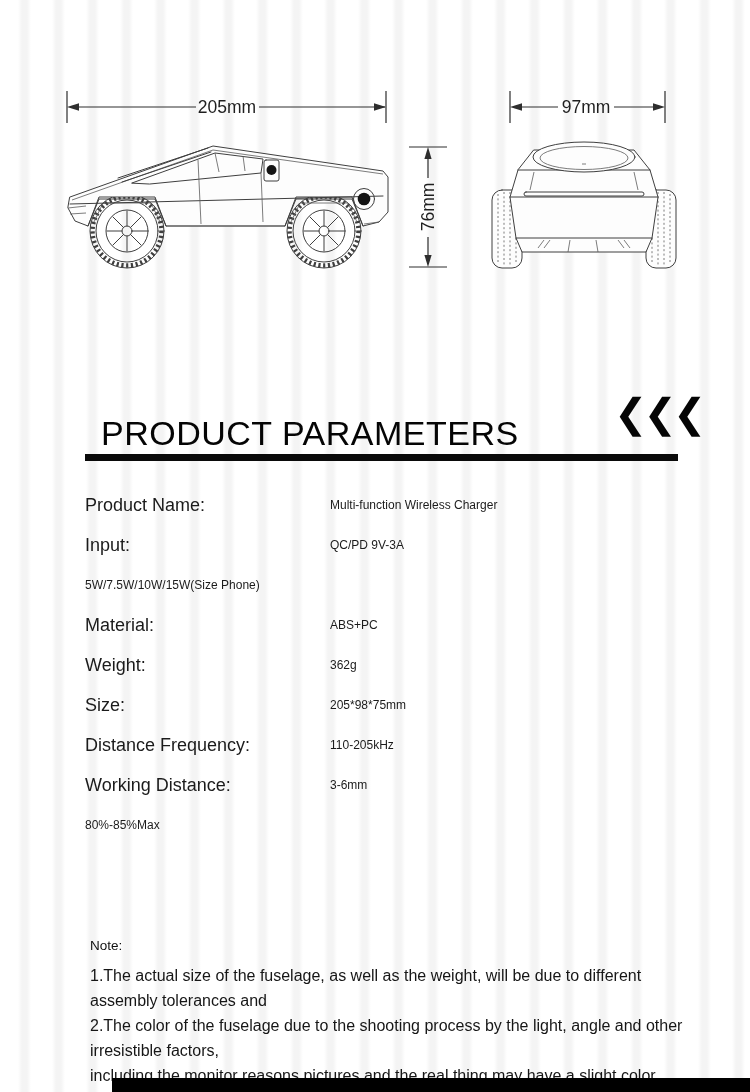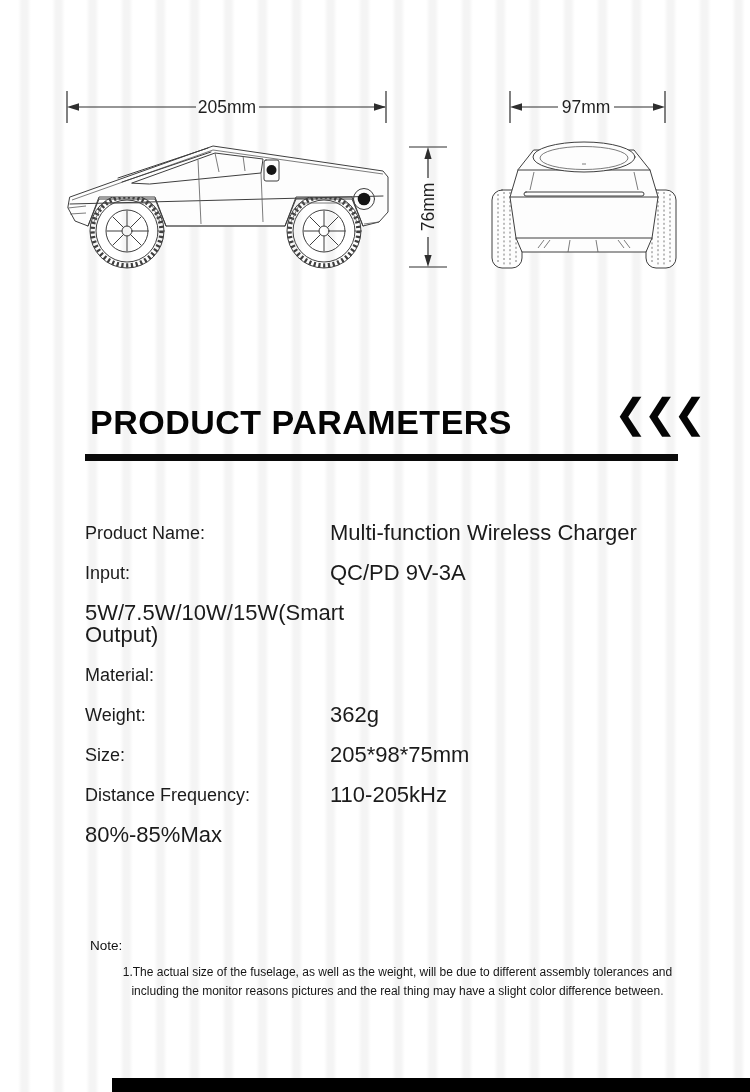--- a/index.html
+++ b/index.html
@@ -21,43 +21,43 @@
   .diagram-svg .ln{stroke:#3f3f3f;stroke-width:1;fill:none;stroke-linejoin:round;stroke-linecap:round;}
   .diagram-svg .dim{stroke:#2e2e2e;stroke-width:1.2;fill:none;}
   .diagram-svg .arrow{fill:#2e2e2e;stroke:none;}
   .diagram-svg .dim-text{fill:#1f1f1f;font-size:17.5px;font-family:"Liberation Sans",sans-serif;}
   .diagram-svg .dark{fill:#141414;stroke:none;}
   .diagram-svg .tread{stroke:#3f3f3f;stroke-width:4.5;fill:none;stroke-dasharray:2.2 2.6;}
   .diagram-svg .thin{stroke:#5a5a5a;stroke-width:0.8;fill:none;}
   .diagram-svg .paper{fill:#fdfdfd;}
   
   .section-title{
-    position:absolute;left:85px;top:398px;margin:5px;
-    font-size:34px;font-weight:bold;letter-spacing:0.5px;color:#050505;
+    position:absolute;left:85px;top:398px;margin:16px;
+    font-size:34px;font-weight:normal;letter-spacing:0.5px;color:#050505;
   }
   .chevrons{
     position:absolute;left:614px;top:390px;
     font-size:40px;font-weight:bold;color:#050505;
     letter-spacing:-4px;
     font-family:"DejaVu Sans",sans-serif;
   }
   .title-underline{
     position:absolute;left:85px;top:454px;width:593px;height:7px;background:#0a0a0a;
   }
   
-  .spec-table{position:absolute;left:85px;top:522px;width:590px;}
+  .spec-table{position:absolute;left:85px;top:494px;width:590px;}
   .spec-row{display:grid;grid-template-columns:245px 1fr;align-items:start;margin-bottom:18px;}
   .spec-label{font-size:18px;line-height:22px;color:#1b1b1b;}
-  .spec-value{font-size:22px;line-height:22px;color:#1b1b1b;}
+  .spec-value{font-size:12px;line-height:22px;color:#1b1b1b;}
   .spec-value-line{white-space:pre-wrap;}
   .spec-value-line + .spec-value-line{margin-top:21px;}
   
   .note-section{position:absolute;left:90px;top:938px;width:615px;}
   .note-title{font-size:13.5px;color:#111;margin:0 0 10px 0;}
-  .note-line{font-size:12px;line-height:19px;color:#161616;white-space:pre-wrap;text-align:center;}
+  .note-line{font-size:16px;line-height:25px;color:#161616;white-space:pre-wrap;}
   
   .footer-bar{position:absolute;left:112px;top:1078px;width:638px;height:14px;background:#000;}
 </style>
 </head>
 <body>
 
 <div class="page">
 
   <svg class="diagram-svg" viewBox="0 0 750 300">
 
@@ -179,26 +179,29 @@
 
       <div class="spec-row">
         <div class="spec-label">Input:</div>
         <div class="spec-value">
           <div class="spec-value-line">QC/PD 9V-3A</div>
         </div>
       </div>
 
       <div class="spec-row">
         <div class="spec-value">
-          <div class="spec-value-line">5W/7.5W/10W/15W(Smart Output)</div>
+          <div class="spec-value-line">5W/7.5W/10W/15W(Size Phone)</div>
         </div>
       </div>
 
       <div class="spec-row">
         <div class="spec-label">Material:</div>
+        <div class="spec-value">
+          <div class="spec-value-line">ABS+PC</div>
+        </div>
       </div>
 
       <div class="spec-row">
         <div class="spec-label">Weight:</div>
         <div class="spec-value">
           <div class="spec-value-line">362g</div>
         </div>
       </div>
 
       <div class="spec-row">
@@ -208,35 +211,42 @@
         </div>
       </div>
 
       <div class="spec-row">
         <div class="spec-label">Distance Frequency:</div>
         <div class="spec-value">
           <div class="spec-value-line">110-205kHz</div>
         </div>
       </div>
 
+      <div class="spec-row">
+        <div class="spec-label">Working Distance:</div>
+        <div class="spec-value">
+          <div class="spec-value-line">3-6mm</div>
+        </div>
+      </div>
 
       <div class="spec-row">
         <div class="spec-value">
           <div class="spec-value-line">80%-85%Max</div>
         </div>
       </div>
     </div>
 
   <div class="note-section">
     <p class="note-title">Note:</p>
     <div>
 
         <div class="note-line">1.The actual size of the fuselage, as well as the weight, will be due to different assembly tolerances and</div>
 
 
+        <div class="note-line">2.The color of the fuselage due to the shooting process by the light, angle and other irresistible factors,</div>
 
         <div class="note-line">including the monitor reasons pictures and the real thing may have a slight color difference between.</div>
       </div>
   </div>
 
   <div class="footer-bar"></div>
 
 </div>
 
 </body></html>

